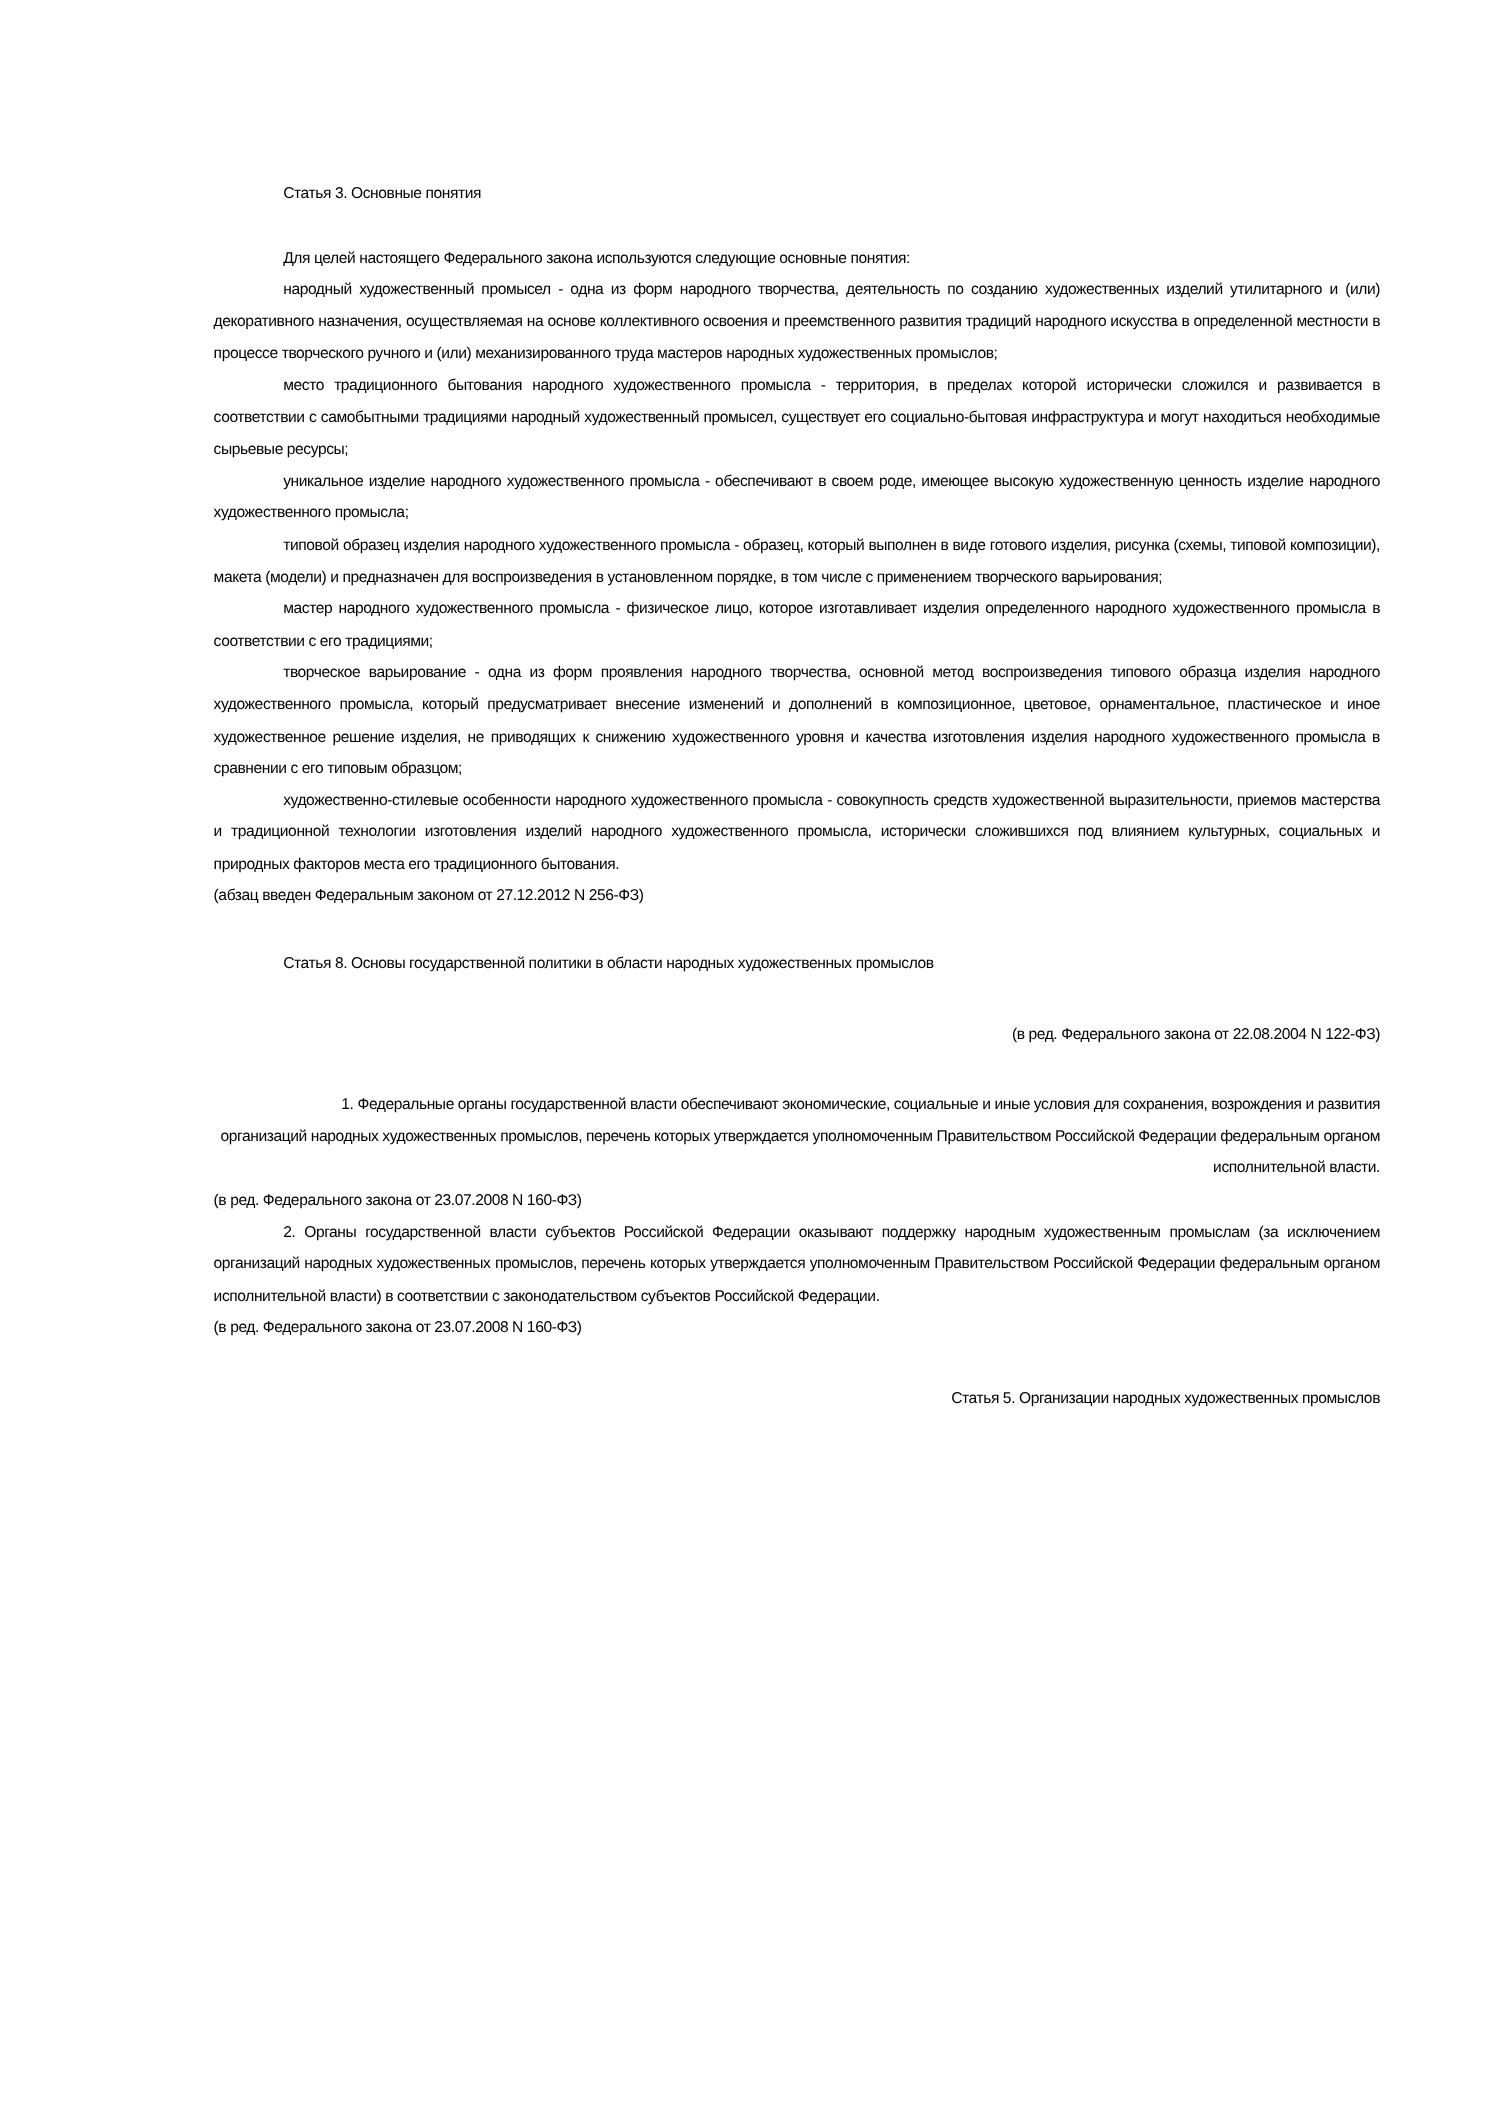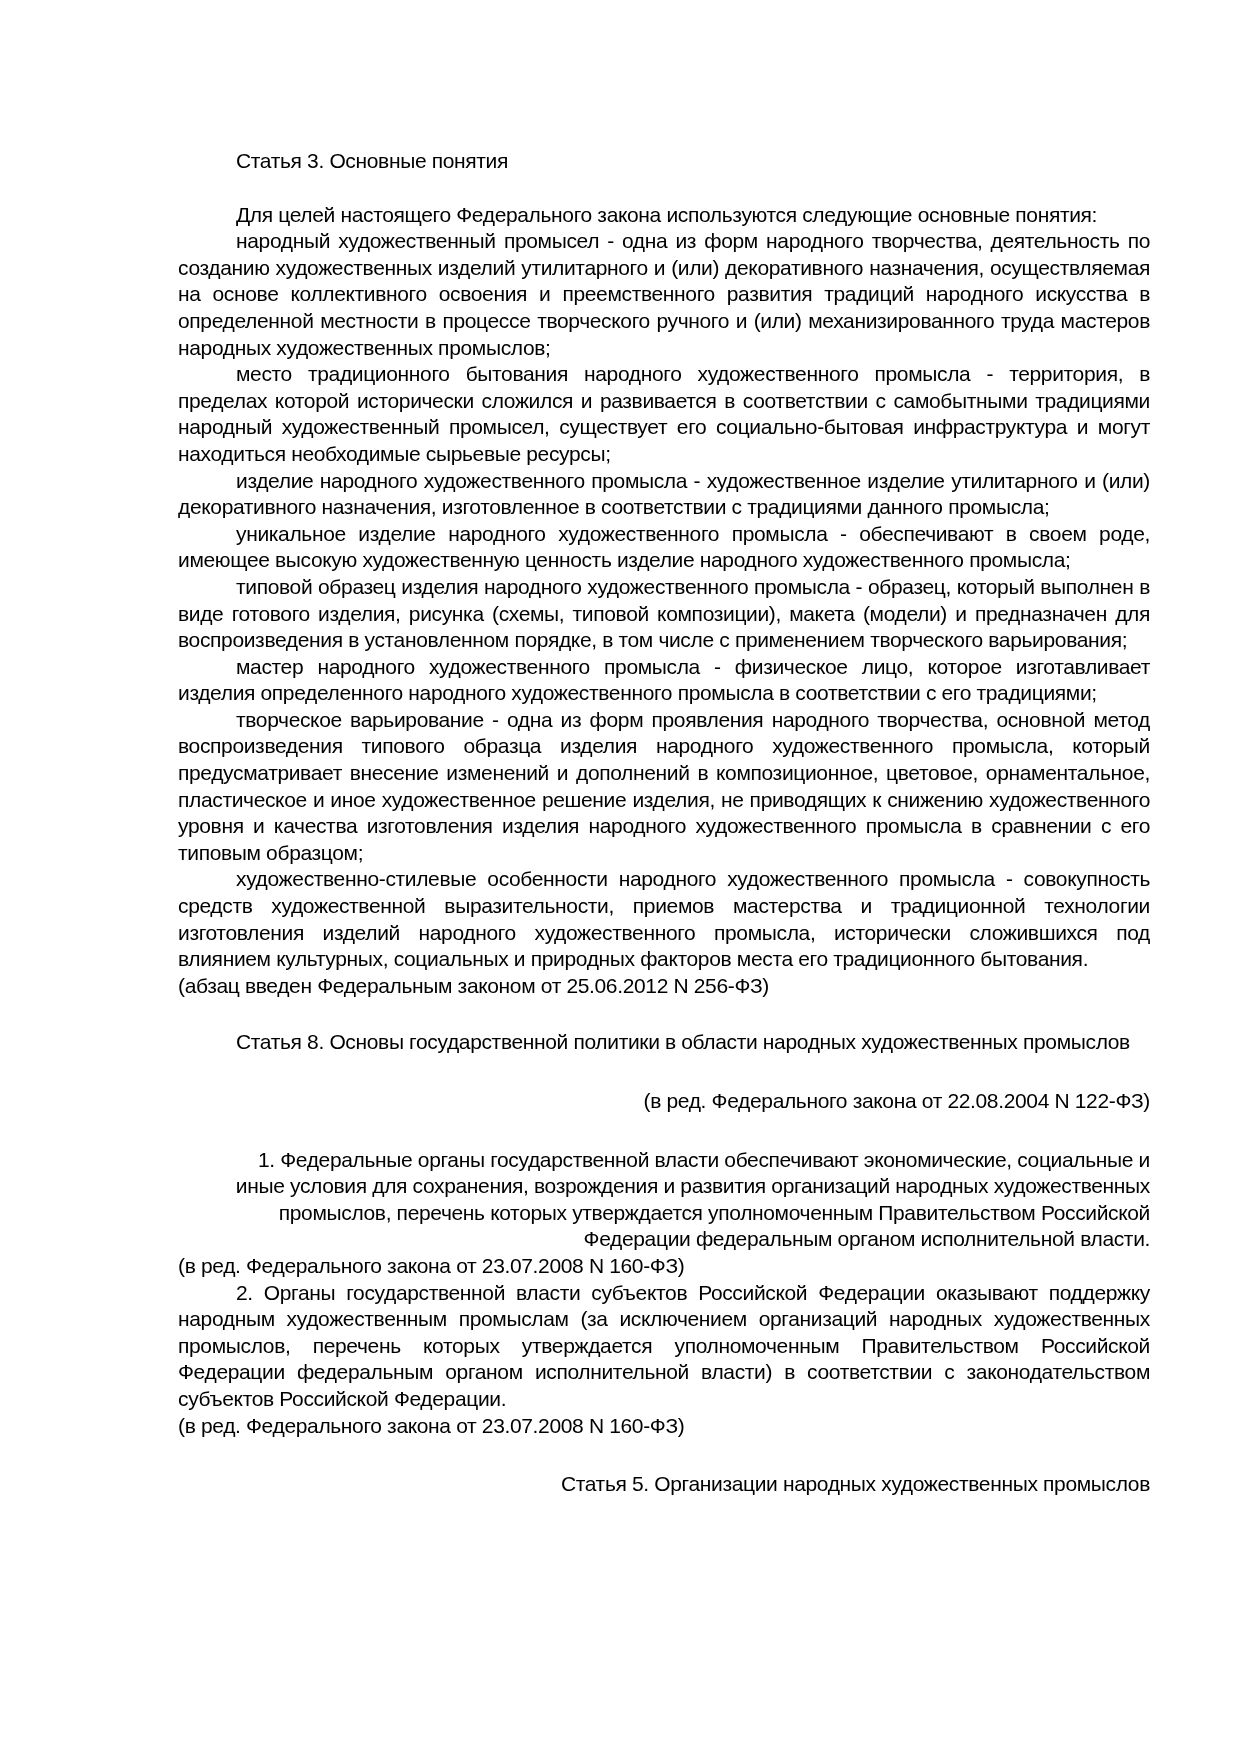--- a/index.html
+++ b/index.html
@@ -13,21 +13,21 @@
       position: relative;
       overflow: hidden;
       color: #000000;
       font-family: "Liberation Sans", "DejaVu Sans", sans-serif;
     }
     .page {
       position: absolute;
       left: 178px;
       top: 148px;
       width: 972px;
-      font-size: 21px;
+      font-size: 13px;
       line-height: 26.6px;
       letter-spacing: -0.35px;
     }
     .p {
       margin: 0;
       text-align: justify;
       text-indent: 58px;
       hyphens: none;
     }
     .noindent {
@@ -43,27 +43,26 @@
 </head>
 <body>
 
 <div class="page">
 
   <p class="p heading">Статья 3. Основные понятия</p>
 
   <p class="p gap-lg">Для целей настоящего Федерального закона используются следующие основные понятия:</p>
   <p class="p">народный художественный промысел - одна из форм народного творчества, деятельность по созданию художественных изделий утилитарного и (или) декоративного назначения, осуществляемая на основе коллективного освоения и преемственного развития традиций народного искусства в определенной местности в процессе творческого ручного и (или) механизированного труда мастеров народных художественных промыслов;</p>
   <p class="p">место традиционного бытования народного художественного промысла - территория, в пределах которой исторически сложился и развивается в соответствии с самобытными традициями народный художественный промысел, существует его социально-бытовая инфраструктура и могут находиться необходимые сырьевые ресурсы;</p>
-  <p class="p">изделие народного художественного промысла - художественное изделие утилитарного и (или) декоративного назначения, изготовленное в соответствии с традициями данного промысла;</p>
   <p class="p">уникальное изделие народного художественного промысла - обеспечивают в своем роде, имеющее высокую художественную ценность изделие народного художественного промысла;</p>
   <p class="p">типовой образец изделия народного художественного промысла - образец, который выполнен в виде готового изделия, рисунка (схемы, типовой композиции), макета (модели) и предназначен для воспроизведения в установленном порядке, в том числе с применением творческого варьирования;</p>
   <p class="p">мастер народного художественного промысла - физическое лицо, которое изготавливает изделия определенного народного художественного промысла в соответствии с его традициями;</p>
   <p class="p">творческое варьирование - одна из форм проявления народного творчества, основной метод воспроизведения типового образца изделия народного художественного промысла, который предусматривает внесение изменений и дополнений в композиционное, цветовое, орнаментальное, пластическое и иное художественное решение изделия, не приводящих к снижению художественного уровня и качества изготовления изделия народного художественного промысла в сравнении с его типовым образцом;</p>
   <p class="p">художественно-стилевые особенности народного художественного промысла - совокупность средств художественной выразительности, приемов мастерства и традиционной технологии изготовления изделий народного художественного промысла, исторически сложившихся под влиянием культурных, социальных и природных факторов места его традиционного бытования.</p>
-  <p class="p noindent">(абзац введен Федеральным законом от 25.06.2012 N 256-ФЗ)</p>
+  <p class="p noindent">(абзац введен Федеральным законом от 27.12.2012 N 256-ФЗ)</p>
 
   <p class="p gap-xxl">Статья 8. Основы государственной политики в области народных художественных промыслов</p>
 
   <p class="p gap-xl">(в ред. Федерального закона от 22.08.2004 N 122-ФЗ)</p>
 
   <p class="p gap-xl">1. Федеральные органы государственной власти обеспечивают экономические, социальные и иные условия для сохранения, возрождения и развития организаций народных художественных промыслов, перечень которых утверждается уполномоченным Правительством Российской Федерации федеральным органом исполнительной власти.</p>
   <p class="p noindent">(в ред. Федерального закона от 23.07.2008 N 160-ФЗ)</p>
   <p class="p">2. Органы государственной власти субъектов Российской Федерации оказывают поддержку народным художественным промыслам (за исключением организаций народных художественных промыслов, перечень которых утверждается уполномоченным Правительством Российской Федерации федеральным органом исполнительной власти) в соответствии с законодательством субъектов Российской Федерации.</p>
   <p class="p noindent">(в ред. Федерального закона от 23.07.2008 N 160-ФЗ)</p>
 

